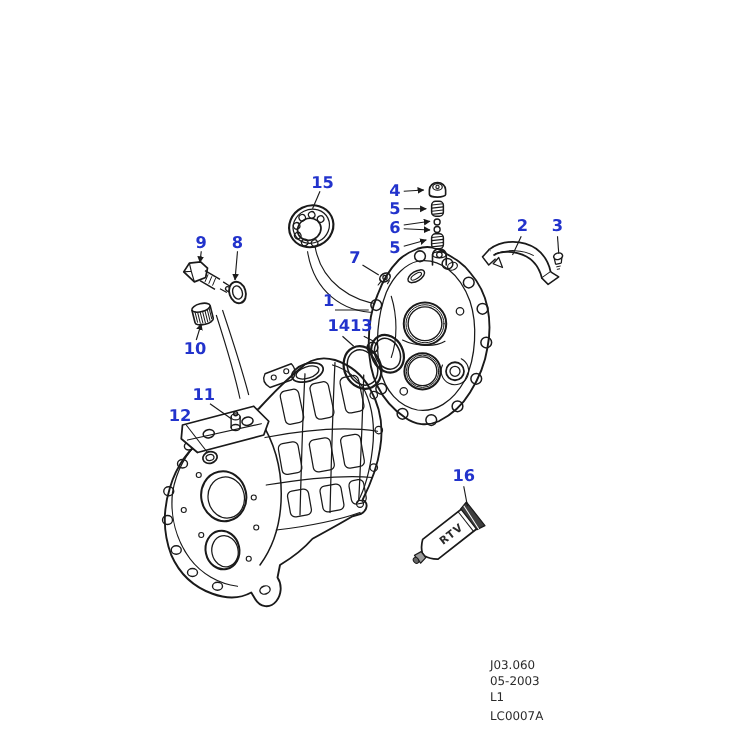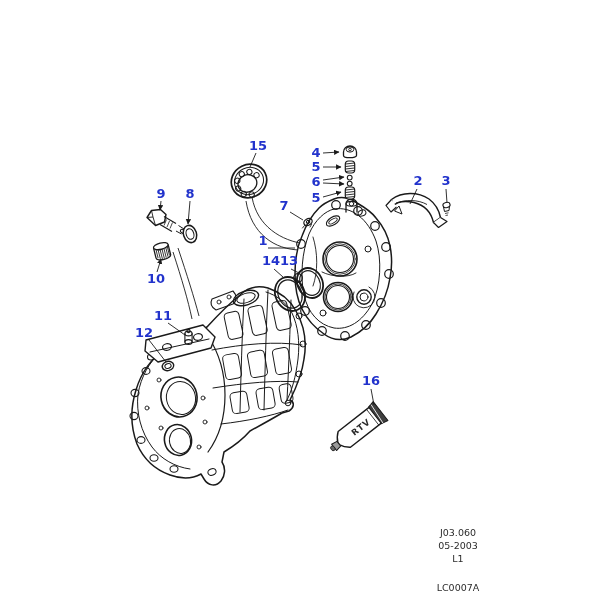--- a/index.html
+++ b/index.html
@@ -1,23 +1,23 @@
 <!DOCTYPE html>
 <html><head>
 <meta charset="utf-8">
 <style>
   html,body{margin:0;padding:0;background:#ffffff;}
   .page{position:relative;width:600px;height:600px;background:#ffffff;overflow:hidden;
         font-family:"DejaVu Sans",sans-serif;}
   .page svg{position:absolute;left:0;top:0;}
   .callout{font-family:"DejaVu Sans",sans-serif;font-size:13px;font-weight:bold;fill:#2233cc;}
   .rtv-text{font-family:"DejaVu Sans",sans-serif;font-size:8.5px;font-weight:bold;fill:#2a2a2a;letter-spacing:1px;}
-  .ref-block{position:absolute;left:410px;top:526px;width:96px;text-align:center;
+  .ref-block{position:absolute;left:392px;top:526px;width:96px;text-align:left;
              font-size:9.5px;line-height:13px;color:#2b2b2b;}
-  .ref-block .ref-code{margin-top:16px;}
+  .ref-block .ref-code{margin-top:2px;}
   .copyright{position:absolute;left:0;top:571px;width:100%;text-align:center;
              font-size:9.5px;color:#2b2b2b;}
 </style>
 </head>
 <body>
 
 <div class="page">
 
 <svg width="600" height="600" viewBox="0 0 600 600">
   <defs>

